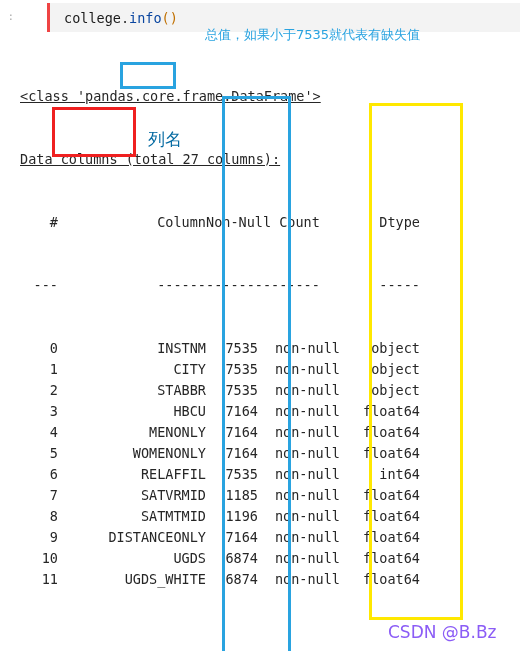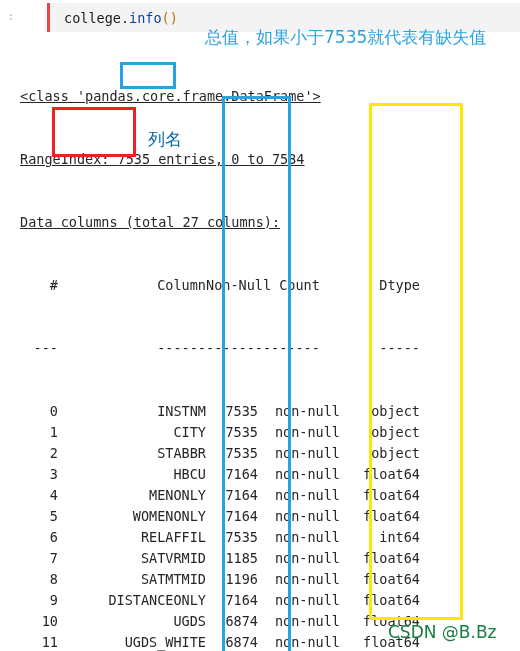--- a/index.html
+++ b/index.html
@@ -102,57 +102,56 @@
 
   
   .anno {
     position: absolute;
     font-family: "DejaVu Sans", "Liberation Sans", sans-serif;
     font-weight: 400;
     white-space: nowrap;
   }
   .anno-blue {
     left: 205px; top: 26px;
-    font-size: 17px;
+    font-size: 13px;
     color: #29a3e0;
   }
   .anno-yellow {
     left: 383px; top: 71px;
     font-size: 17px;
     color: #ffe800;
   }
   .anno-red {
     left: 148px; top: 128px;
     font-size: 17px;
     color: #0369a1;
   }
 
   
   .watermark {
     position: absolute;
     left: 388px; top: 622px;
     font-family: "DejaVu Sans", "Liberation Sans", sans-serif;
     font-size: 17px;
-    color: #15803d;
+    color: #8b5cf6;
     white-space: nowrap;
   }
 </style>
 </head>
 <body>
 
 <div id="screen">
 
   <div class="cell-prompt">:</div>
   <div class="code-cell">
     <div class="code-line"><span class="obj">college</span><span class="dot">.</span><span class="fn">info</span><span class="paren">()</span></div>
   </div>
 
   <div class="out">
     <div class="line">&lt;class 'pandas.core.frame.DataFrame'&gt;</div>
-    <div class="line"><span>RangeIndex:</span><span> </span><span>7535</span><span> </span><span>entries, 0 to 7534</span></div>
     <div class="line">Data columns (total 27 columns):</div>
     <div class="line"><span class="c-idx">#</span><span class="c-name">Column</span><span class="c-cnt">Non-Null Count</span><span class="c-nn"></span><span class="c-dtype">Dtype</span></div>
     <div class="line"><span class="c-idx">---</span><span class="c-name">------</span><span class="c-cnt">--------------</span><span class="c-nn"></span><span class="c-dtype">-----</span></div>
     <div id="rows"><div class="line"><span class="c-idx">0</span><span class="c-name">INSTNM</span><span class="c-cnt">7535</span><span class="c-nn">non-null</span><span class="c-dtype">object</span></div><div class="line"><span class="c-idx">1</span><span class="c-name">CITY</span><span class="c-cnt">7535</span><span class="c-nn">non-null</span><span class="c-dtype">object</span></div><div class="line"><span class="c-idx">2</span><span class="c-name">STABBR</span><span class="c-cnt">7535</span><span class="c-nn">non-null</span><span class="c-dtype">object</span></div><div class="line"><span class="c-idx">3</span><span class="c-name">HBCU</span><span class="c-cnt">7164</span><span class="c-nn">non-null</span><span class="c-dtype">float64</span></div><div class="line"><span class="c-idx">4</span><span class="c-name">MENONLY</span><span class="c-cnt">7164</span><span class="c-nn">non-null</span><span class="c-dtype">float64</span></div><div class="line"><span class="c-idx">5</span><span class="c-name">WOMENONLY</span><span class="c-cnt">7164</span><span class="c-nn">non-null</span><span class="c-dtype">float64</span></div><div class="line"><span class="c-idx">6</span><span class="c-name">RELAFFIL</span><span class="c-cnt">7535</span><span class="c-nn">non-null</span><span class="c-dtype">int64</span></div><div class="line"><span class="c-idx">7</span><span class="c-name">SATVRMID</span><span class="c-cnt">1185</span><span class="c-nn">non-null</span><span class="c-dtype">float64</span></div><div class="line"><span class="c-idx">8</span><span class="c-name">SATMTMID</span><span class="c-cnt">1196</span><span class="c-nn">non-null</span><span class="c-dtype">float64</span></div><div class="line"><span class="c-idx">9</span><span class="c-name">DISTANCEONLY</span><span class="c-cnt">7164</span><span class="c-nn">non-null</span><span class="c-dtype">float64</span></div><div class="line"><span class="c-idx">10</span><span class="c-name">UGDS</span><span class="c-cnt">6874</span><span class="c-nn">non-null</span><span class="c-dtype">float64</span></div><div class="line"><span class="c-idx">11</span><span class="c-name">UGDS_WHITE</span><span class="c-cnt">6874</span><span class="c-nn">non-null</span><span class="c-dtype">float64</span></div></div>
   </div>
 
   <div class="box box-blue-small"></div>
   <div class="box box-red"></div>
   <div class="box box-blue-tall"></div>
   <div class="box box-yellow"></div>

